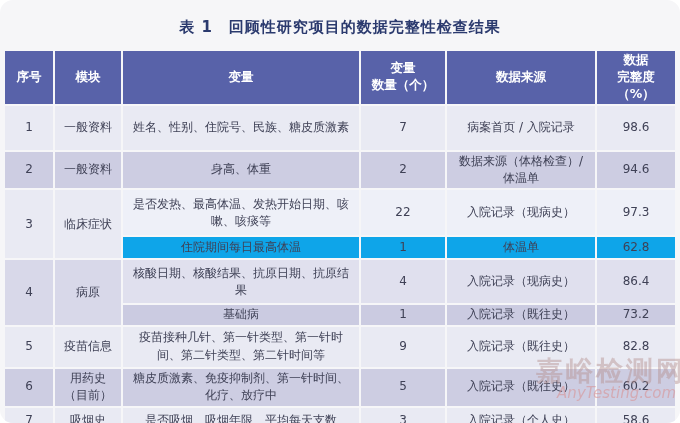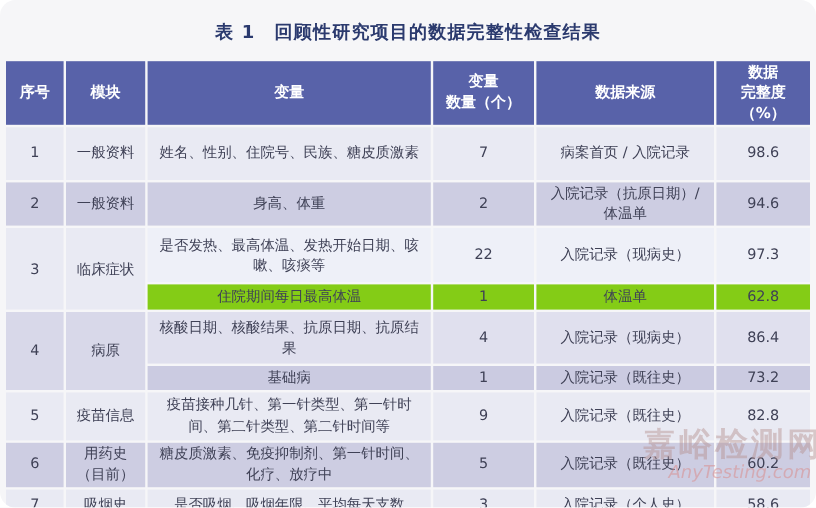--- a/index.html
+++ b/index.html
@@ -42,21 +42,21 @@
     background:#5862a9;
     color:#ffffff;
     font-weight:bold;
     font-size:12.5px;
     line-height:1.35;
   }
   .hline{display:block;}
   
   .c-light {background:#e9eaf3;}
   .c-xlight{background:#eef0f8;}
-  .c-med   {background:#84cc16;}
+  .c-med   {background:#0ea5e9;}
   .c-mlight{background:#e0e0ee;}
   .c-mdark {background:#d8d8e9;}
   .c-dark  {background:#cdcde2;}
   .c-dark2 {background:#cbcbe1;}
   
   tr.hrow{height:41px;}
   tr.r0{height:44px;}
   tr.r1{height:36px;}
   tr.r2{height:45px;}
   tr.r3{height:21px;}
@@ -128,21 +128,21 @@
       <td class="c-light">7</td>
       <td class="c-light">病案首页 / 入院记录</td>
       <td class="c-light">98.6</td>
     </tr>
 
     <tr class="r1">
       <td class="c-dark">2</td>
       <td class="c-dark">一般资料</td>
       <td class="c-dark">身高、体重</td>
       <td class="c-dark">2</td>
-      <td class="c-dark">入院记录（抗原日期）/ 体温单</td>
+      <td class="c-dark">数据来源（体格检查）/ 体温单</td>
       <td class="c-dark">94.6</td>
     </tr>
 
     <tr class="r2">
       <td class="c-light" rowspan="2">3</td>
       <td class="c-light" rowspan="2">临床症状</td>
       <td class="c-xlight">是否发热、最高体温、发热开始日期、咳嗽、咳痰等</td>
       <td class="c-xlight">22</td>
       <td class="c-xlight">入院记录（现病史）</td>
       <td class="c-xlight">97.3</td>

